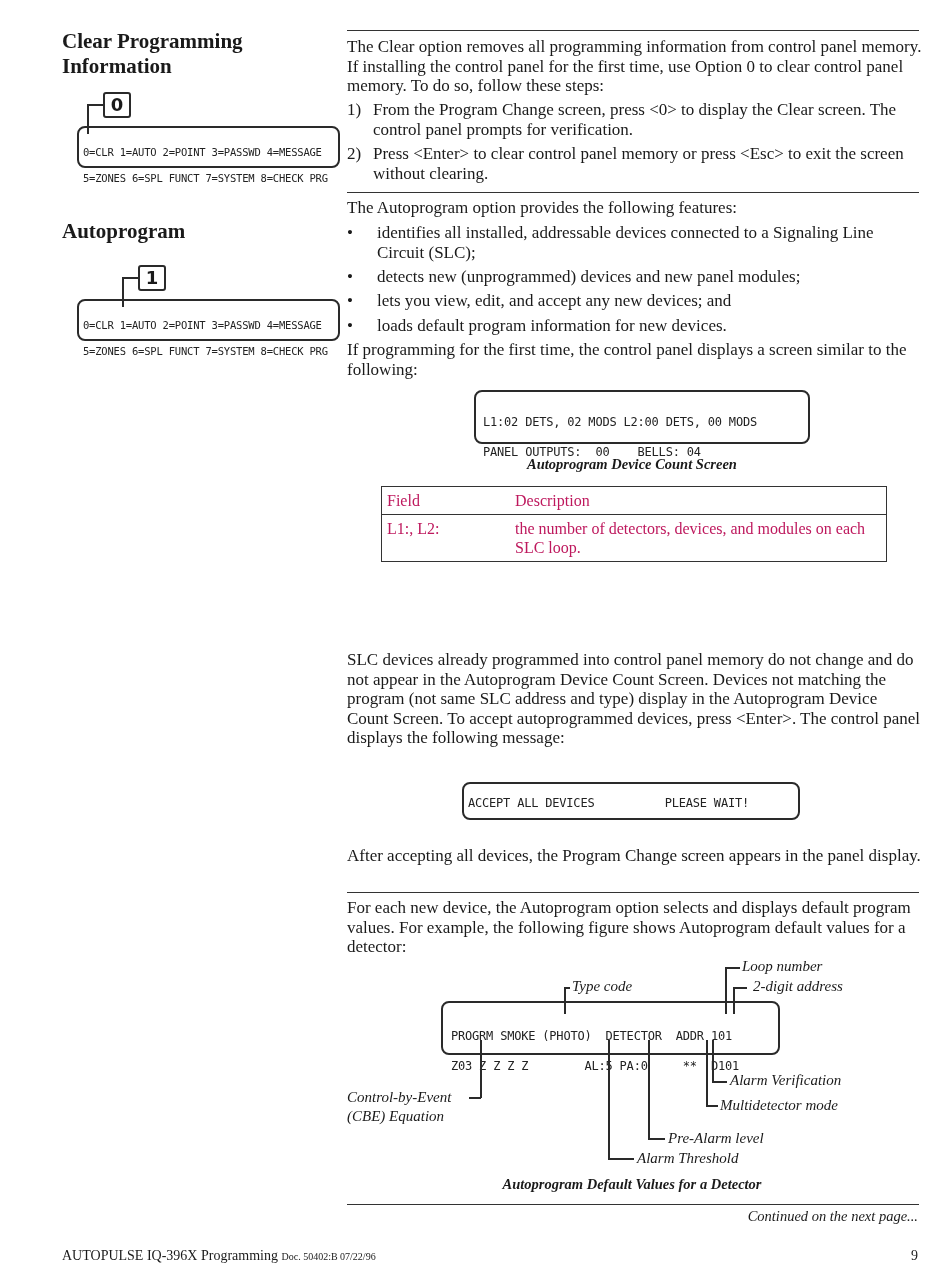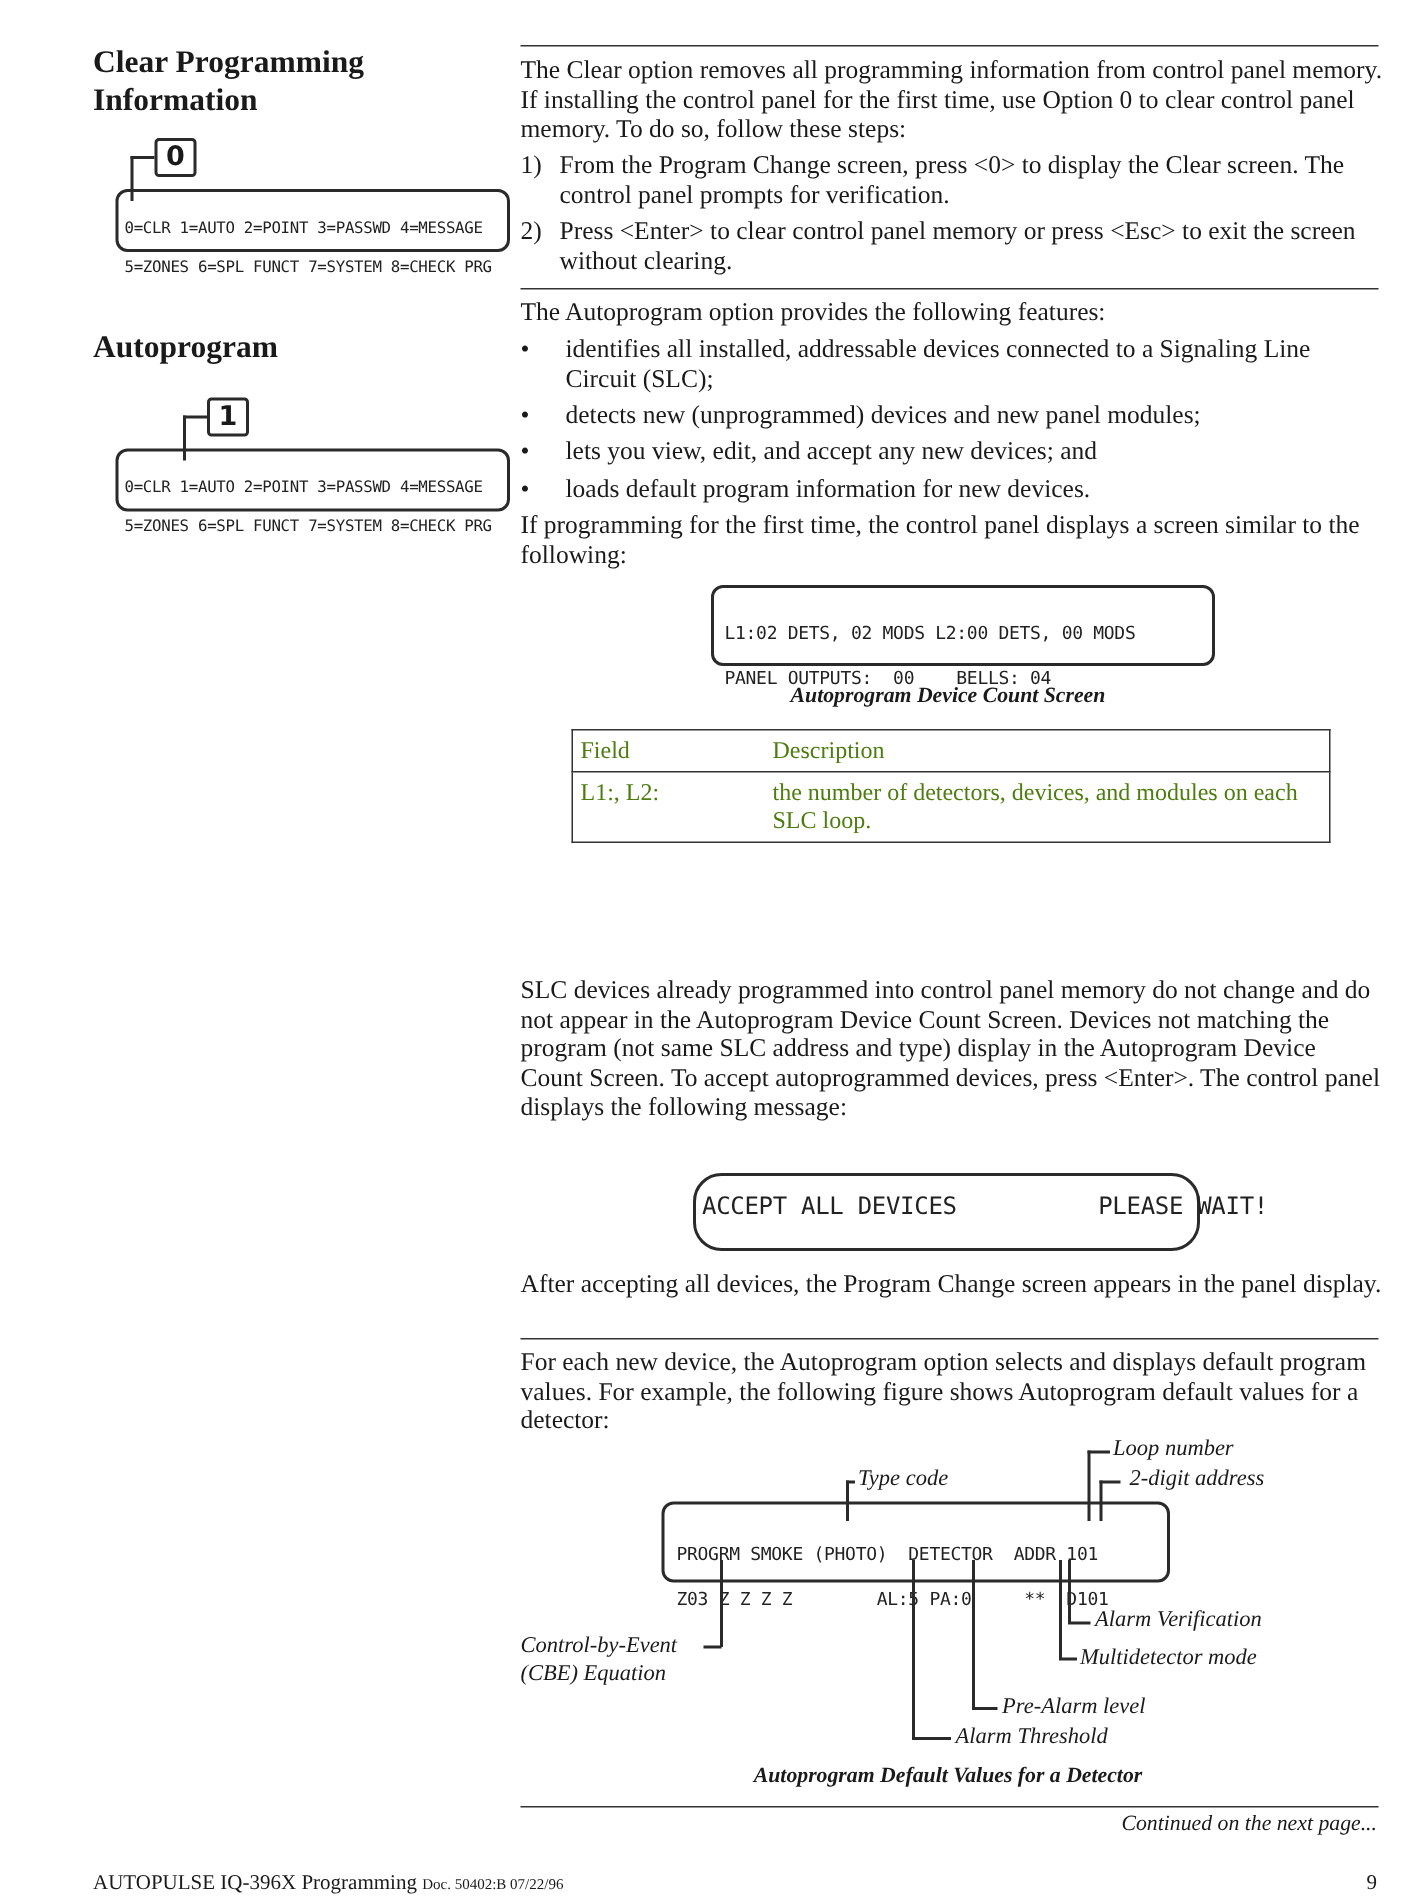--- a/index.html
+++ b/index.html
@@ -50,21 +50,21 @@
     position: absolute; text-align: center;
     font-family: "Liberation Serif", "DejaVu Serif", serif;
     font-style: italic; font-weight: bold; font-size: 14.5px; color: #1a1a1a;
   }
 
   
   table.fields {
     position: absolute; left: 381px; top: 486px; width: 506px;
     border-collapse: collapse;
     font-family: "Liberation Serif", "DejaVu Serif", serif;
-    font-size: 16px; line-height: 19.5px; color: #4d7c0f;
+    font-size: 16px; line-height: 19.5px; color: #be185d;
   }
   table.fields td { border-top: 1px solid #333; border-bottom: 1px solid #333; vertical-align: top; padding: 4px 5px 3px 5px; }
   table.fields tr td:first-child { border-left: 1px solid #333; width: 118px; }
   table.fields tr td:last-child { border-right: 1px solid #333; }
 
   .callout {
     position: absolute; font-family: "Liberation Serif", "DejaVu Serif", serif;
     font-style: italic; font-size: 15px; line-height: 19px; color: #1a1a1a; white-space: nowrap;
   }
 
@@ -150,21 +150,21 @@
   </tr>
   <tr>
     <td>L1:, L2:</td>
     <td>the number of detectors, devices, and modules on each SLC loop.</td>
   </tr>
 </tbody>
   </table>
 
 <div class="p" style="top:650px;">SLC devices already programmed into control panel memory do not change and do not appear in the Autoprogram Device Count Screen. Devices not matching the program (not same SLC address and type) display in the Autoprogram Device Count Screen.  To accept autoprogrammed devices, press &lt;Enter&gt;.  The control panel displays the following message:</div>
 
-<div class="lcd" style="left:462px; top:782px; width:338px; height:52px; font-size:16px; line-height:15px; padding:12px 4px;border-radius:19px;">ACCEPT ALL DEVICES          PLEASE WAIT!</div>
+<div class="lcd" style="left:462px; top:782px; width:338px; height:38px; font-size:12px; line-height:15px; padding:12px 4px;">ACCEPT ALL DEVICES          PLEASE WAIT!</div>
 
 <div class="p" style="top:846px;">After accepting all devices, the Program Change screen appears in the panel display.</div>
 
 <div class="rule" style="top:892px;"></div>
 
 <div class="p" style="top:898px;">For each new device, the Autoprogram option selects and displays default program values.  For example, the following figure shows Autoprogram default values for a detector:</div>
 
 <div class="lcd" style="left:441px; top:1001px; width:339px; height:54px; font-size:12px; line-height:15px; padding:11px 8px;">
 <div>PROGRM SMOKE (PHOTO)  DETECTOR  ADDR 101</div>
 <div>Z03 Z Z Z Z        AL:5 PA:0     **  D101</div>

